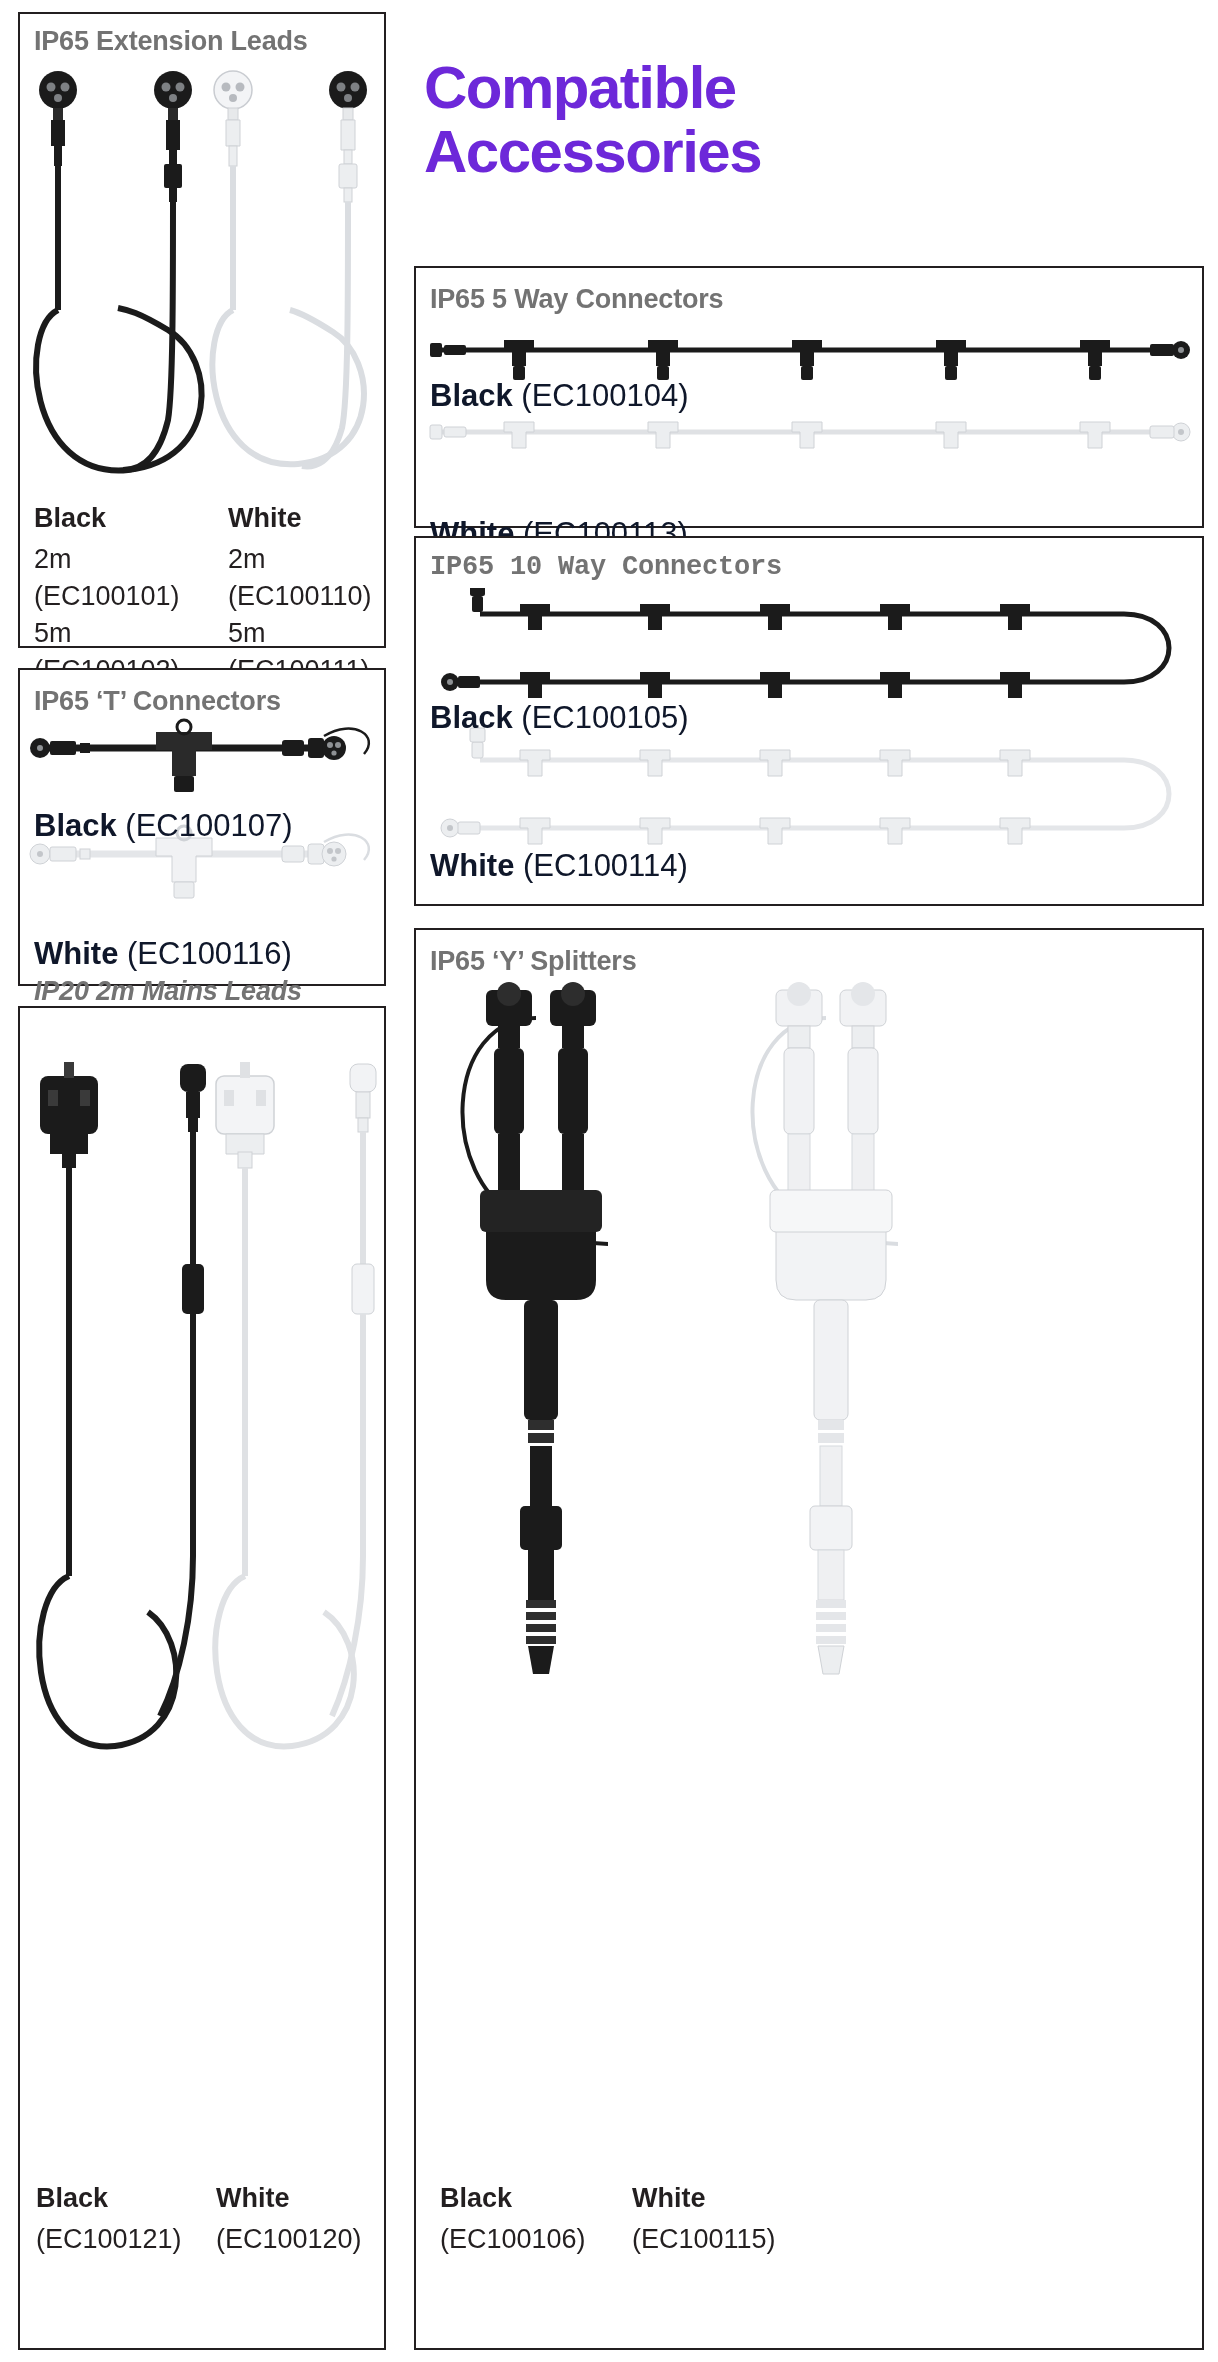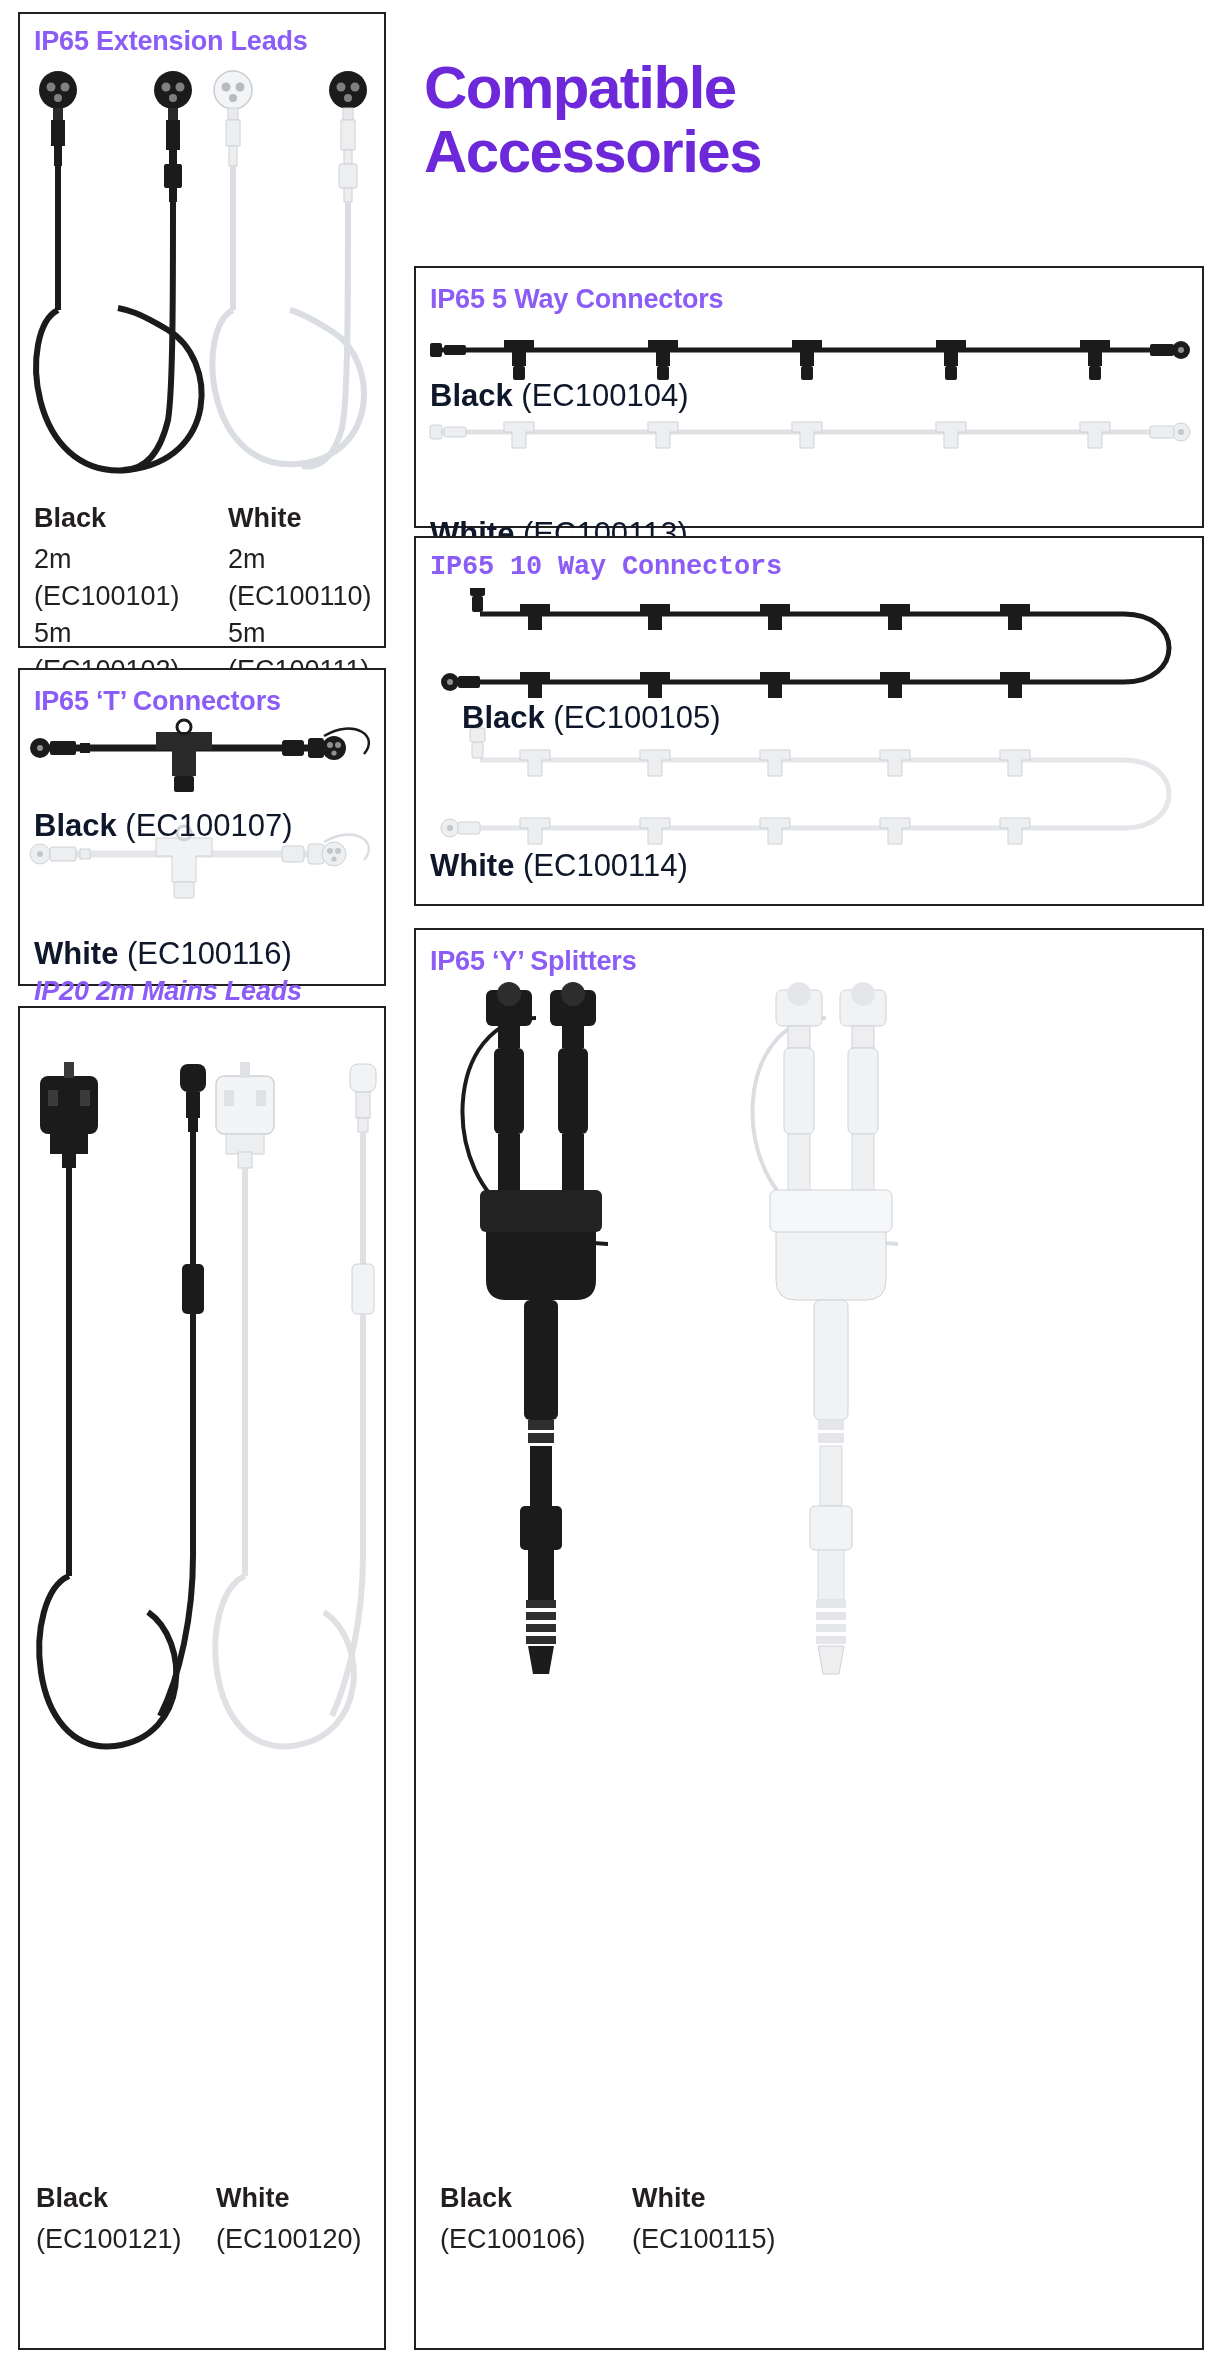--- a/index.html
+++ b/index.html
@@ -1,19 +1,19 @@
 <!DOCTYPE html>
 <html><head>
 <meta charset="utf-8">
 <style>
   html,body{margin:0;padding:0;background:#ffffff;}
   body{width:1218px;height:2362px;position:relative;font-family:"Liberation Sans",sans-serif;color:#1b1b1b;overflow:hidden;}
 
   .panel{position:absolute;border:2px solid #231f20;box-sizing:border-box;background:#fff;}
-  .panel-title{position:absolute;font-weight:bold;font-size:27px;letter-spacing:-0.2px;color:#8b5cf6;}
+  .panel-title{position:absolute;font-weight:bold;font-size:27px;letter-spacing:-0.2px;color:#737373;}
   .cap{position:absolute;font-size:31px;color:#0f172a;}
   .cap b{font-weight:bold;}
   .caption-line{position:absolute;font-size:27px;color:#231f20;line-height:37px;}
   .caption-line .hd{font-weight:bold;display:block;margin-bottom:4px;}
 
   
   .heading{position:absolute;font-weight:bold;font-size:60px;line-height:64px;letter-spacing:-1.5px;color:#6d28d9;}
 
   svg{display:block;}
 </style>
@@ -257,21 +257,21 @@
         <path d="M96 84 h30 v10 h-8 v16 h-14 v-16 h-8 z"></path>
         <path d="M216 84 h30 v10 h-8 v16 h-14 v-16 h-8 z"></path>
         <path d="M336 84 h30 v10 h-8 v16 h-14 v-16 h-8 z"></path>
         <path d="M456 84 h30 v10 h-8 v16 h-14 v-16 h-8 z"></path>
         <path d="M576 84 h30 v10 h-8 v16 h-14 v-16 h-8 z"></path>
       </g>
     </g>
   </svg>
 </div>
 
-<div class="cap" style="left:430px;top:700px;margin-left:32px;">
+<div class="cap" style="left:430px;top:700px;">
   <b>Black</b>
   <span>(EC100105)</span>
 </div>
 <div class="cap" style="left:430px;top:848px;">
   <b>White</b>
   <span>(EC100114)</span>
 </div>
 
 <div class="panel" style="left:18px;top:1006px;width:368px;height:1344px;"></div>
 <div class="panel-title" style="left:34px;top:976px;font-style:italic;">IP20 2m Mains Leads</div>

